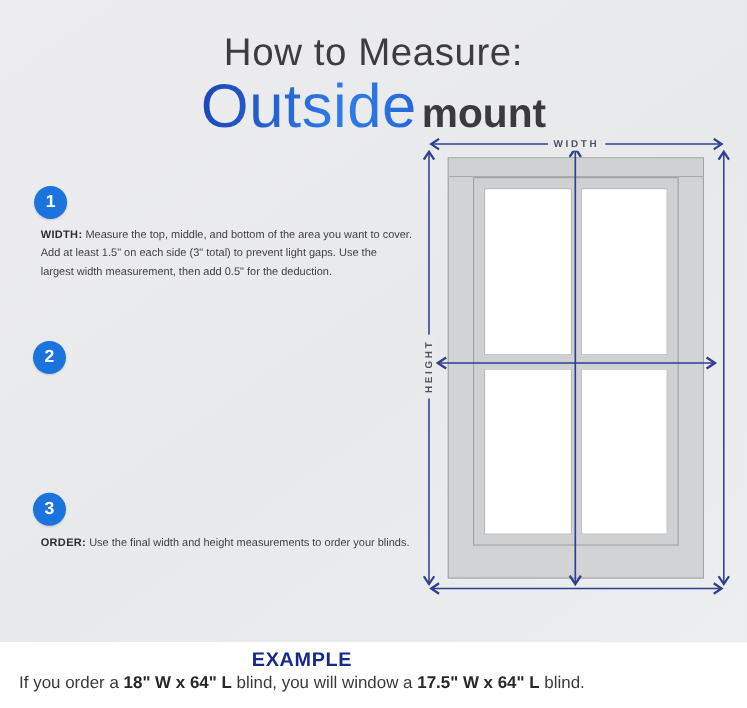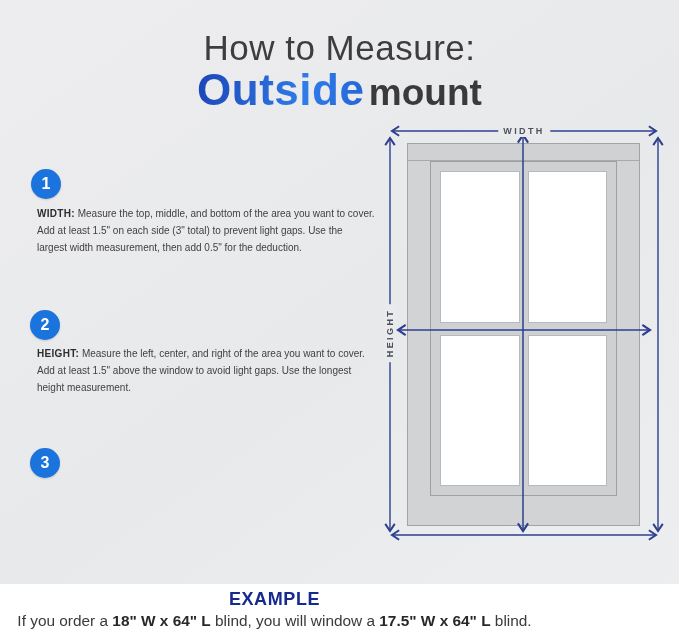--- a/index.html
+++ b/index.html
@@ -5,21 +5,21 @@
   html,body{margin:0;padding:0;}
   body{width:679px;height:644px;overflow:hidden;font-family:"Liberation Sans",sans-serif;}
   .stage{position:relative;width:679px;height:644px;background:#ffffff;}
   .gray-area{position:absolute;top:0;left:0;width:679px;height:584px;
     background:linear-gradient(145deg,#ededef 0%,#e8e9eb 55%,#eceef0 100%);}
 
   
   .title-block{position:absolute;top:30px;left:0;right:0;text-align:center;line-height:1.0;}
   .title-line1{font-size:35px;font-weight:400;color:#3d3d3f;letter-spacing:0.5px;}
   .title-line2{margin-top:3px;}
-  .hl{font-size:44px;font-weight:700;letter-spacing:0.5px;
+  .hl{font-size:56px;font-weight:400;letter-spacing:0.5px;
       background:linear-gradient(100deg,#1c45b6 0%,#2f7ce8 65%,#2465d8 100%);
       -webkit-background-clip:text;background-clip:text;color:transparent;}
   .mount{font-size:37px;font-weight:600;color:#3a3a3c;}
 
   
   .badge{position:absolute;width:30px;height:30px;border-radius:50%;
     background:#1b73dd;color:#ffffff;font-size:16px;font-weight:700;
     display:flex;align-items:center;justify-content:center;box-shadow:0 1px 2px rgba(0,0,0,.15);}
   .b1{left:31px;top:169px;} .b2{left:30px;top:310px;} .b3{left:30px;top:448px;}
   .step-text{position:absolute;left:37px;width:338px;margin:0;
@@ -62,23 +62,23 @@
       <div class="title-line2">
         <span class="hl">Outside</span>
         <span class="mount">mount</span>
       </div>
     </div>
 
     <div class="badge b1">1</div>
     <p class="step-text t1"><strong>WIDTH:</strong> <span>Measure the top, middle, and bottom of the area you want to cover. Add at least 1.5" on each side (3" total) to prevent light gaps. Use the largest width measurement, then add 0.5" for the deduction.</span></p>
 
     <div class="badge b2">2</div>
-    <p class="step-text t2"><strong>HEIGHT:</strong> <span>Measure the left, center, and right of the area you want to cover. Add at least 1.5" above the window to avoid light gaps. Use the longest height measurement.</span></p>
 
     <div class="badge b3">3</div>
+    <p class="step-text t3"><strong>ORDER:</strong> <span>Use the final width and height measurements to order your blinds.</span></p>
 
     <div class="diagram">
       <div class="window-casing">
         <div class="window-header"></div>
       </div>
       <div class="window-frame">
         <div class="pane"></div>
         <div class="pane"></div>
         <div class="pane"></div>
         <div class="pane"></div>

